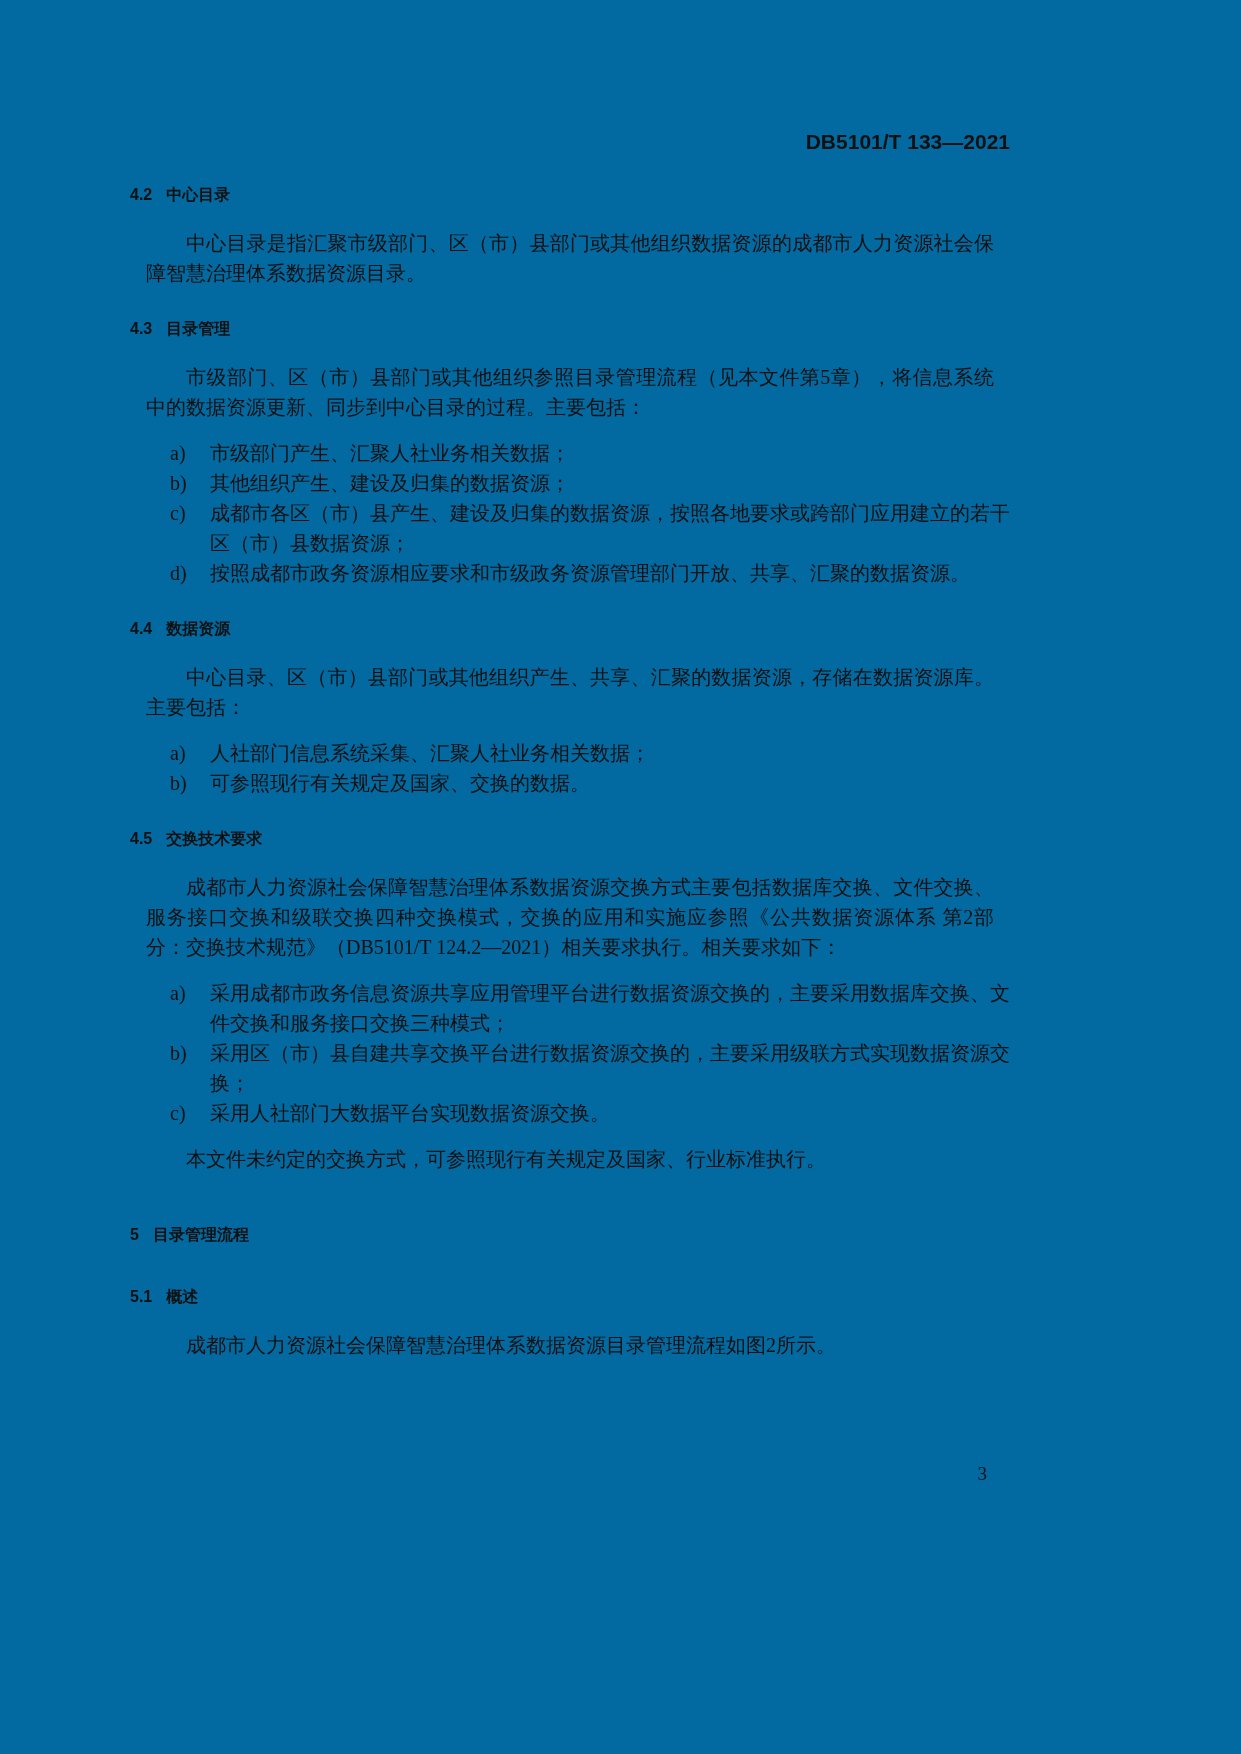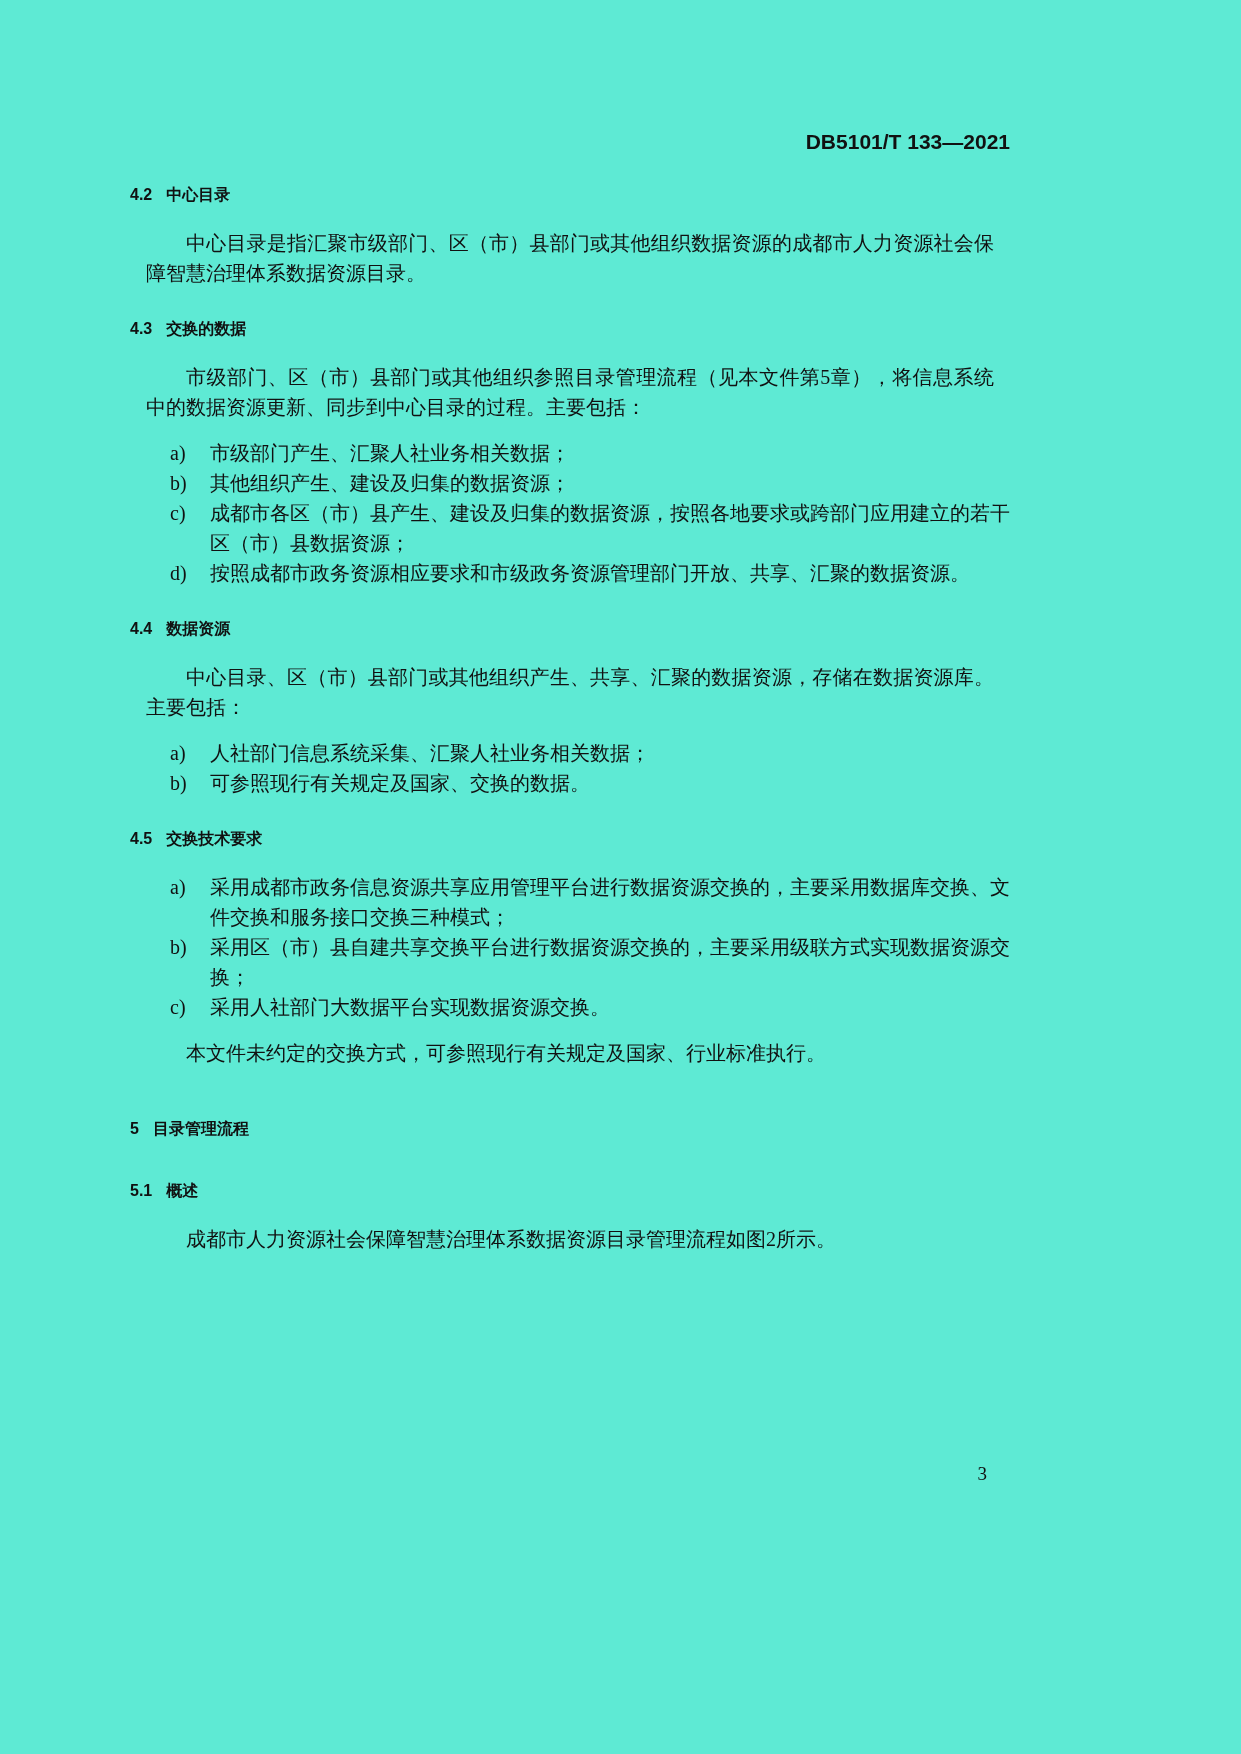--- a/index.html
+++ b/index.html
@@ -1,21 +1,21 @@
 <!DOCTYPE html>
 <html><head>
 <meta charset="utf-8">
 <style>
   * { box-sizing: border-box; }
   html, body { margin: 0; padding: 0; background: #ffffff; }
   .page {
     position: relative;
     width: 1241px;
     height: 1754px;
-    background: #5eead4;
+    background: #0369a1;
     color: #111111;
     font-family: "Liberation Serif", serif;
     overflow: hidden;
   }
   .content {
     position: absolute;
     left: 130px;
     top: 130px;
     width: 880px;
     font-size: 20px;
@@ -75,21 +75,21 @@
   <div class="content">
 
     <div class="doc-number">DB5101/T 133—2021</div>
 
     <div class="heading">
       <span class="num">4.2</span><span>中心目录</span>
     </div>
     <p class="para">中心目录是指汇聚市级部门、区（市）县部门或其他组织数据资源的成都市人力资源社会保障智慧治理体系数据资源目录。</p>
 
     <div class="heading">
-      <span class="num">4.3</span><span>交换的数据</span>
+      <span class="num">4.3</span><span>目录管理</span>
     </div>
     <p class="para">市级部门、区（市）县部门或其他组织参照目录管理流程（见本文件第5章），将信息系统中的数据资源更新、同步到中心目录的过程。主要包括：</p>
     <div class="list">
       <div class="list-item">
         <span class="marker">a)</span>
         <span class="item-text">市级部门产生、汇聚人社业务相关数据；</span>
       </div>
       <div class="list-item">
         <span class="marker">b)</span>
         <span class="item-text">其他组织产生、建设及归集的数据资源；</span>
@@ -115,20 +115,21 @@
       </div>
       <div class="list-item">
         <span class="marker">b)</span>
         <span class="item-text">可参照现行有关规定及国家、交换的数据。</span>
       </div>
     </div>
 
     <div class="heading">
       <span class="num">4.5</span><span>交换技术要求</span>
     </div>
+    <p class="para">成都市人力资源社会保障智慧治理体系数据资源交换方式主要包括数据库交换、文件交换、服务接口交换和级联交换四种交换模式，交换的应用和实施应参照《公共数据资源体系 第2部分：交换技术规范》（DB5101/T 124.2—2021）相关要求执行。相关要求如下：</p>
     <div class="list">
       <div class="list-item">
         <span class="marker">a)</span>
         <span class="item-text">采用成都市政务信息资源共享应用管理平台进行数据资源交换的，主要采用数据库交换、文件交换和服务接口交换三种模式；</span>
       </div>
       <div class="list-item">
         <span class="marker">b)</span>
         <span class="item-text">采用区（市）县自建共享交换平台进行数据资源交换的，主要采用级联方式实现数据资源交换；</span>
       </div>
       <div class="list-item">

